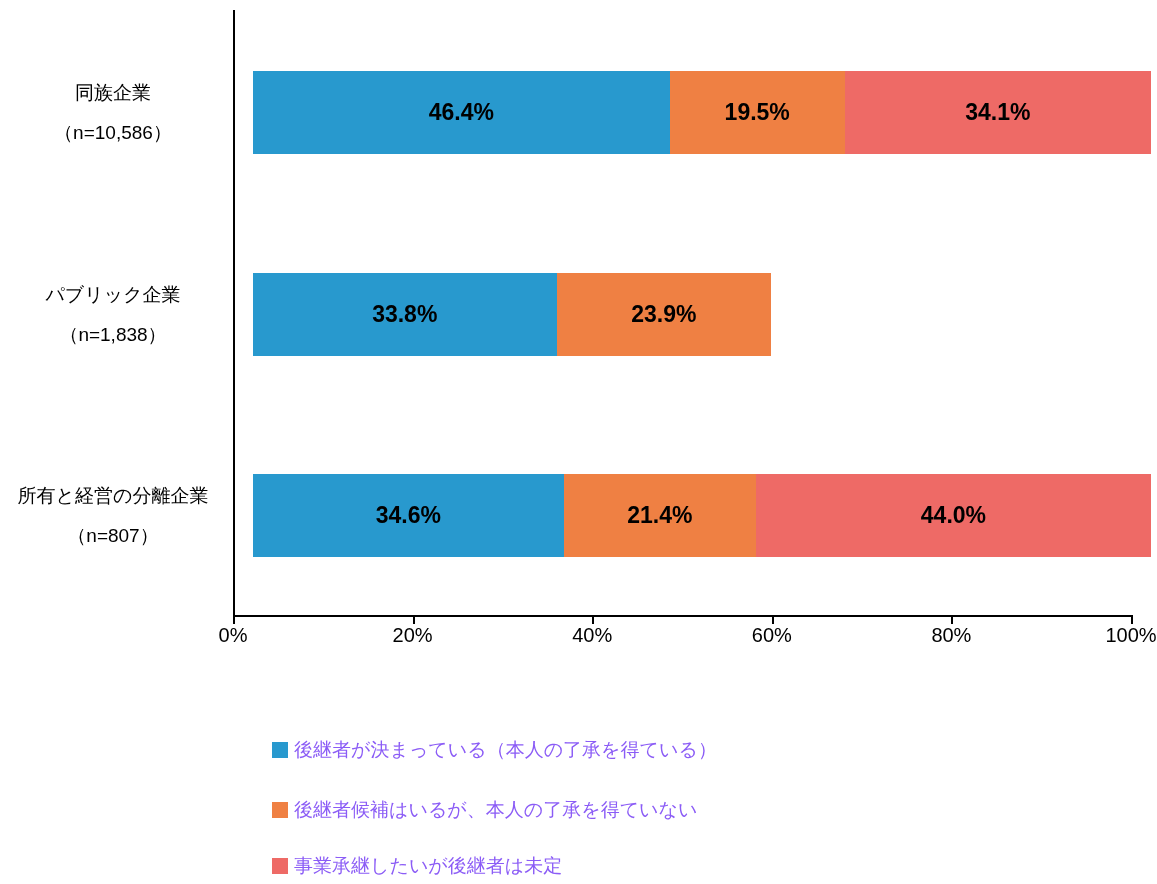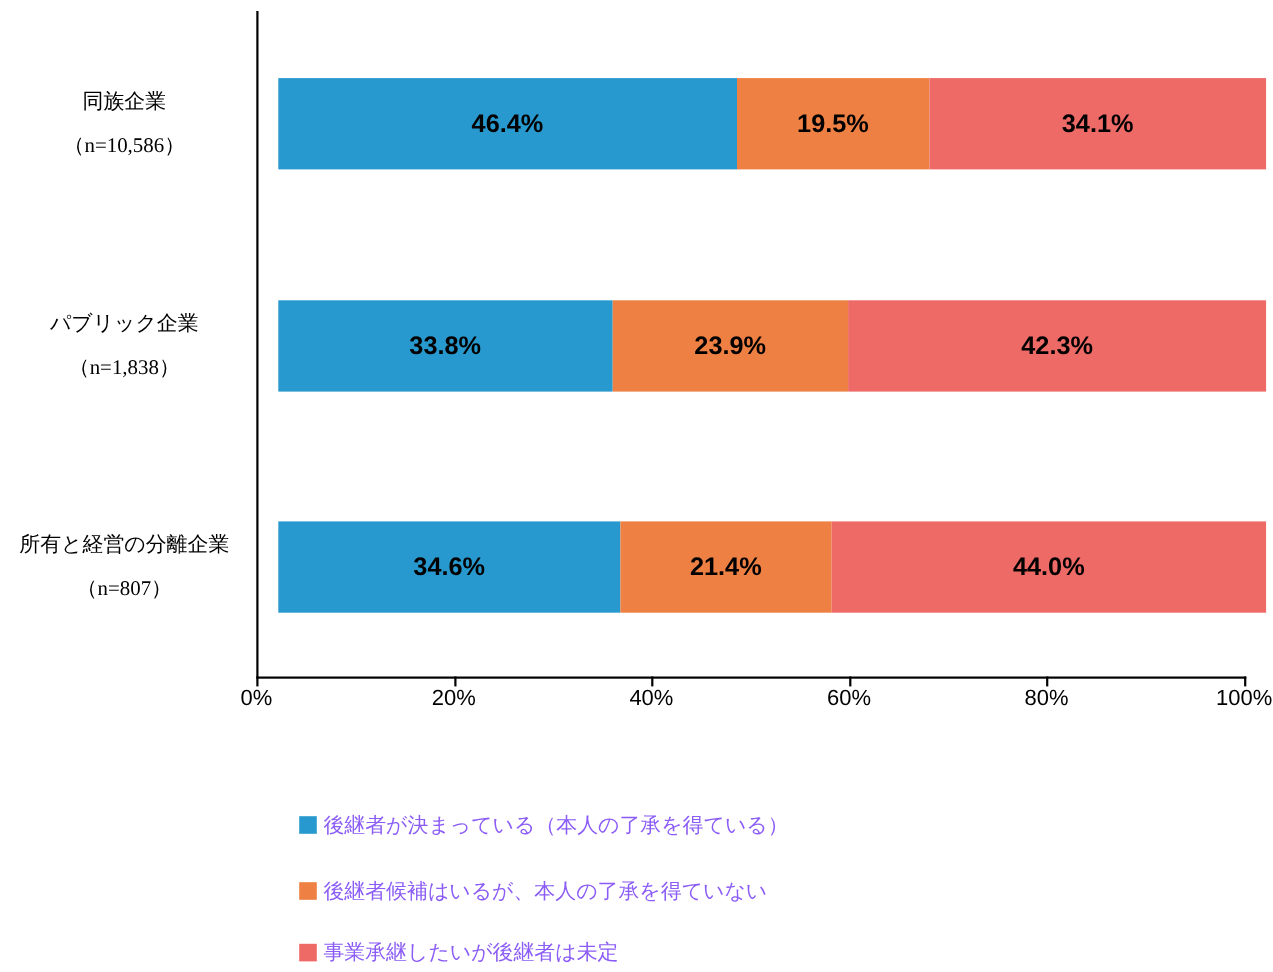--- a/index.html
+++ b/index.html
@@ -65,21 +65,20 @@
     font-weight: bold;
     color: #000000;
     white-space: nowrap;
   }
   .cat-label {
     position: absolute;
     left: 0;
     width: 226px;
     text-align: center;
     color: #000000;
-    font-family: Liberation Serif, serif;
   }
   .cat-line {
     display: block;
     font-size: 19px;
     line-height: 40px;
     white-space: nowrap;
   }
   .legend-item {
     position: absolute;
     left: 272px;
@@ -124,23 +123,20 @@
         <span class="cat-line">パブリック企業</span>
         <span class="cat-line">（n=1,838）</span>
       </div>
       <div class="bar-row" style="top: 273px;">
         <div class="bar-segment" style="width: 33.8%; background: rgb(40, 153, 206);">
           <span class="bar-value">33.8%</span>
         </div>
         <div class="bar-segment" style="width: 23.9%; background: rgb(239, 128, 67);">
           <span class="bar-value">23.9%</span>
         </div>
-        <div class="bar-segment" style="width: 42.3%; background: rgb(238, 106, 102);">
-          <span class="bar-value">42.3%</span>
-        </div>
       </div>
       <div class="cat-label" style="top: 475.5px;">
         <span class="cat-line">所有と経営の分離企業</span>
         <span class="cat-line">（n=807）</span>
       </div>
       <div class="bar-row" style="top: 474px;">
         <div class="bar-segment" style="width: 34.6%; background: rgb(40, 153, 206);">
           <span class="bar-value">34.6%</span>
         </div>
         <div class="bar-segment" style="width: 21.4%; background: rgb(239, 128, 67);">

